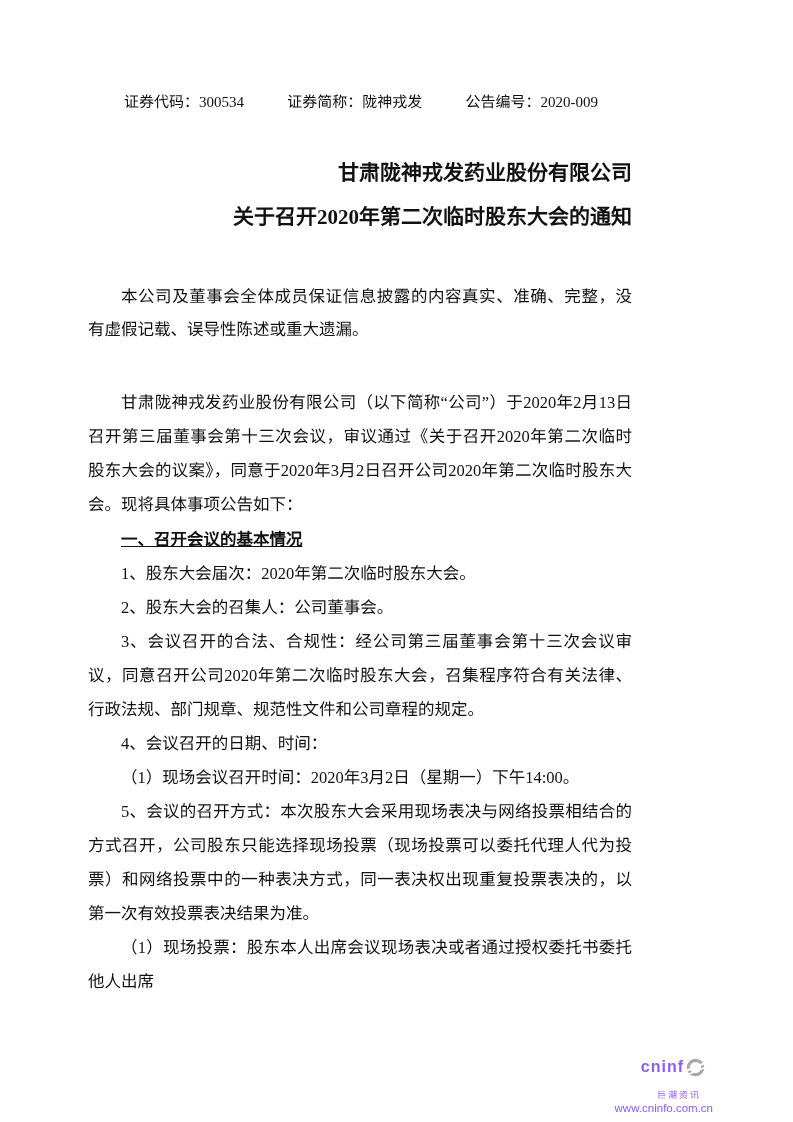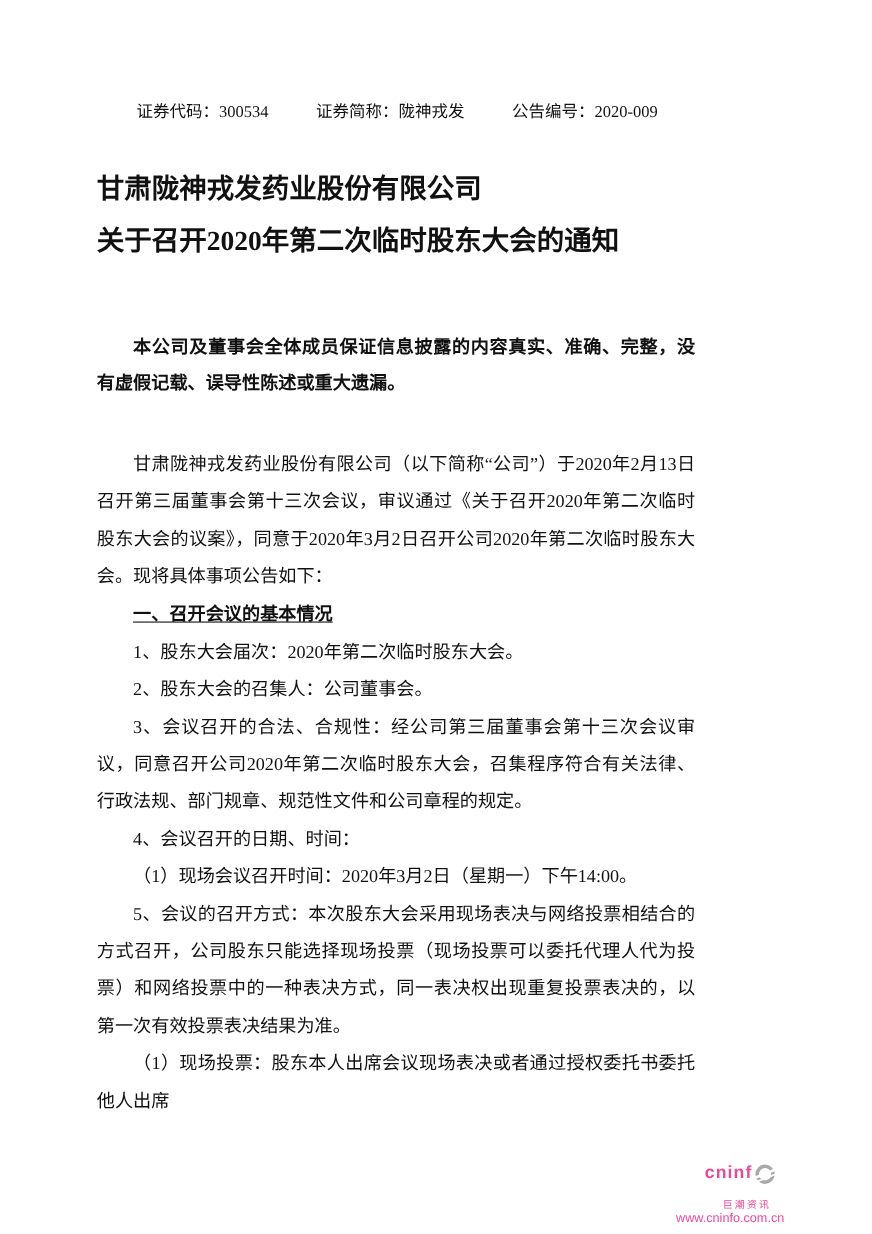--- a/index.html
+++ b/index.html
@@ -27,57 +27,57 @@
     display: flex;
     justify-content: space-between;
     align-items: baseline;
     padding: 0 34px 0 36px;
     font-size: 15px;
     line-height: 20px;
     white-space: nowrap;
   }
   
   .doc-title {
-    text-align: left;
+    text-align: right;
     font-weight: bold;
-    font-size: 25px;
+    font-size: 21px;
     line-height: 30px;
   }
   .doc-title.first { margin-top: 46px; }
   .doc-title.second { margin-top: 12px; }
   
   .para {
     margin: 0;
     font-size: 16.5px;
     line-height: 34px;
     text-align: justify;
     text-indent: 2em;
   }
   .disclaimer {
-    margin-top: 64px;
-    font-weight: bold;
+    margin-top: 48px;
+    font-weight: normal;
     line-height: 33px;
   }
   .intro { margin-top: 40px; }
   .section-heading {
     margin: 0;
     margin-top: 1px;
     font-size: 16.5px;
     line-height: 34px;
     font-weight: bold;
     text-indent: 2em;
     text-decoration: underline;
   }
   
   .footer-brand {
     position: absolute;
     right: 5px;
     bottom: 8px;
     text-align: right;
-    color: #ec4899;
+    color: #8b5cf6;
     font-family: "Liberation Sans", "DejaVu Sans", sans-serif;
     line-height: 1;
   }
   .brand-row {
     display: flex;
     align-items: center;
     justify-content: flex-end;
     gap: 2px;
     padding-right: 10px;
   }

